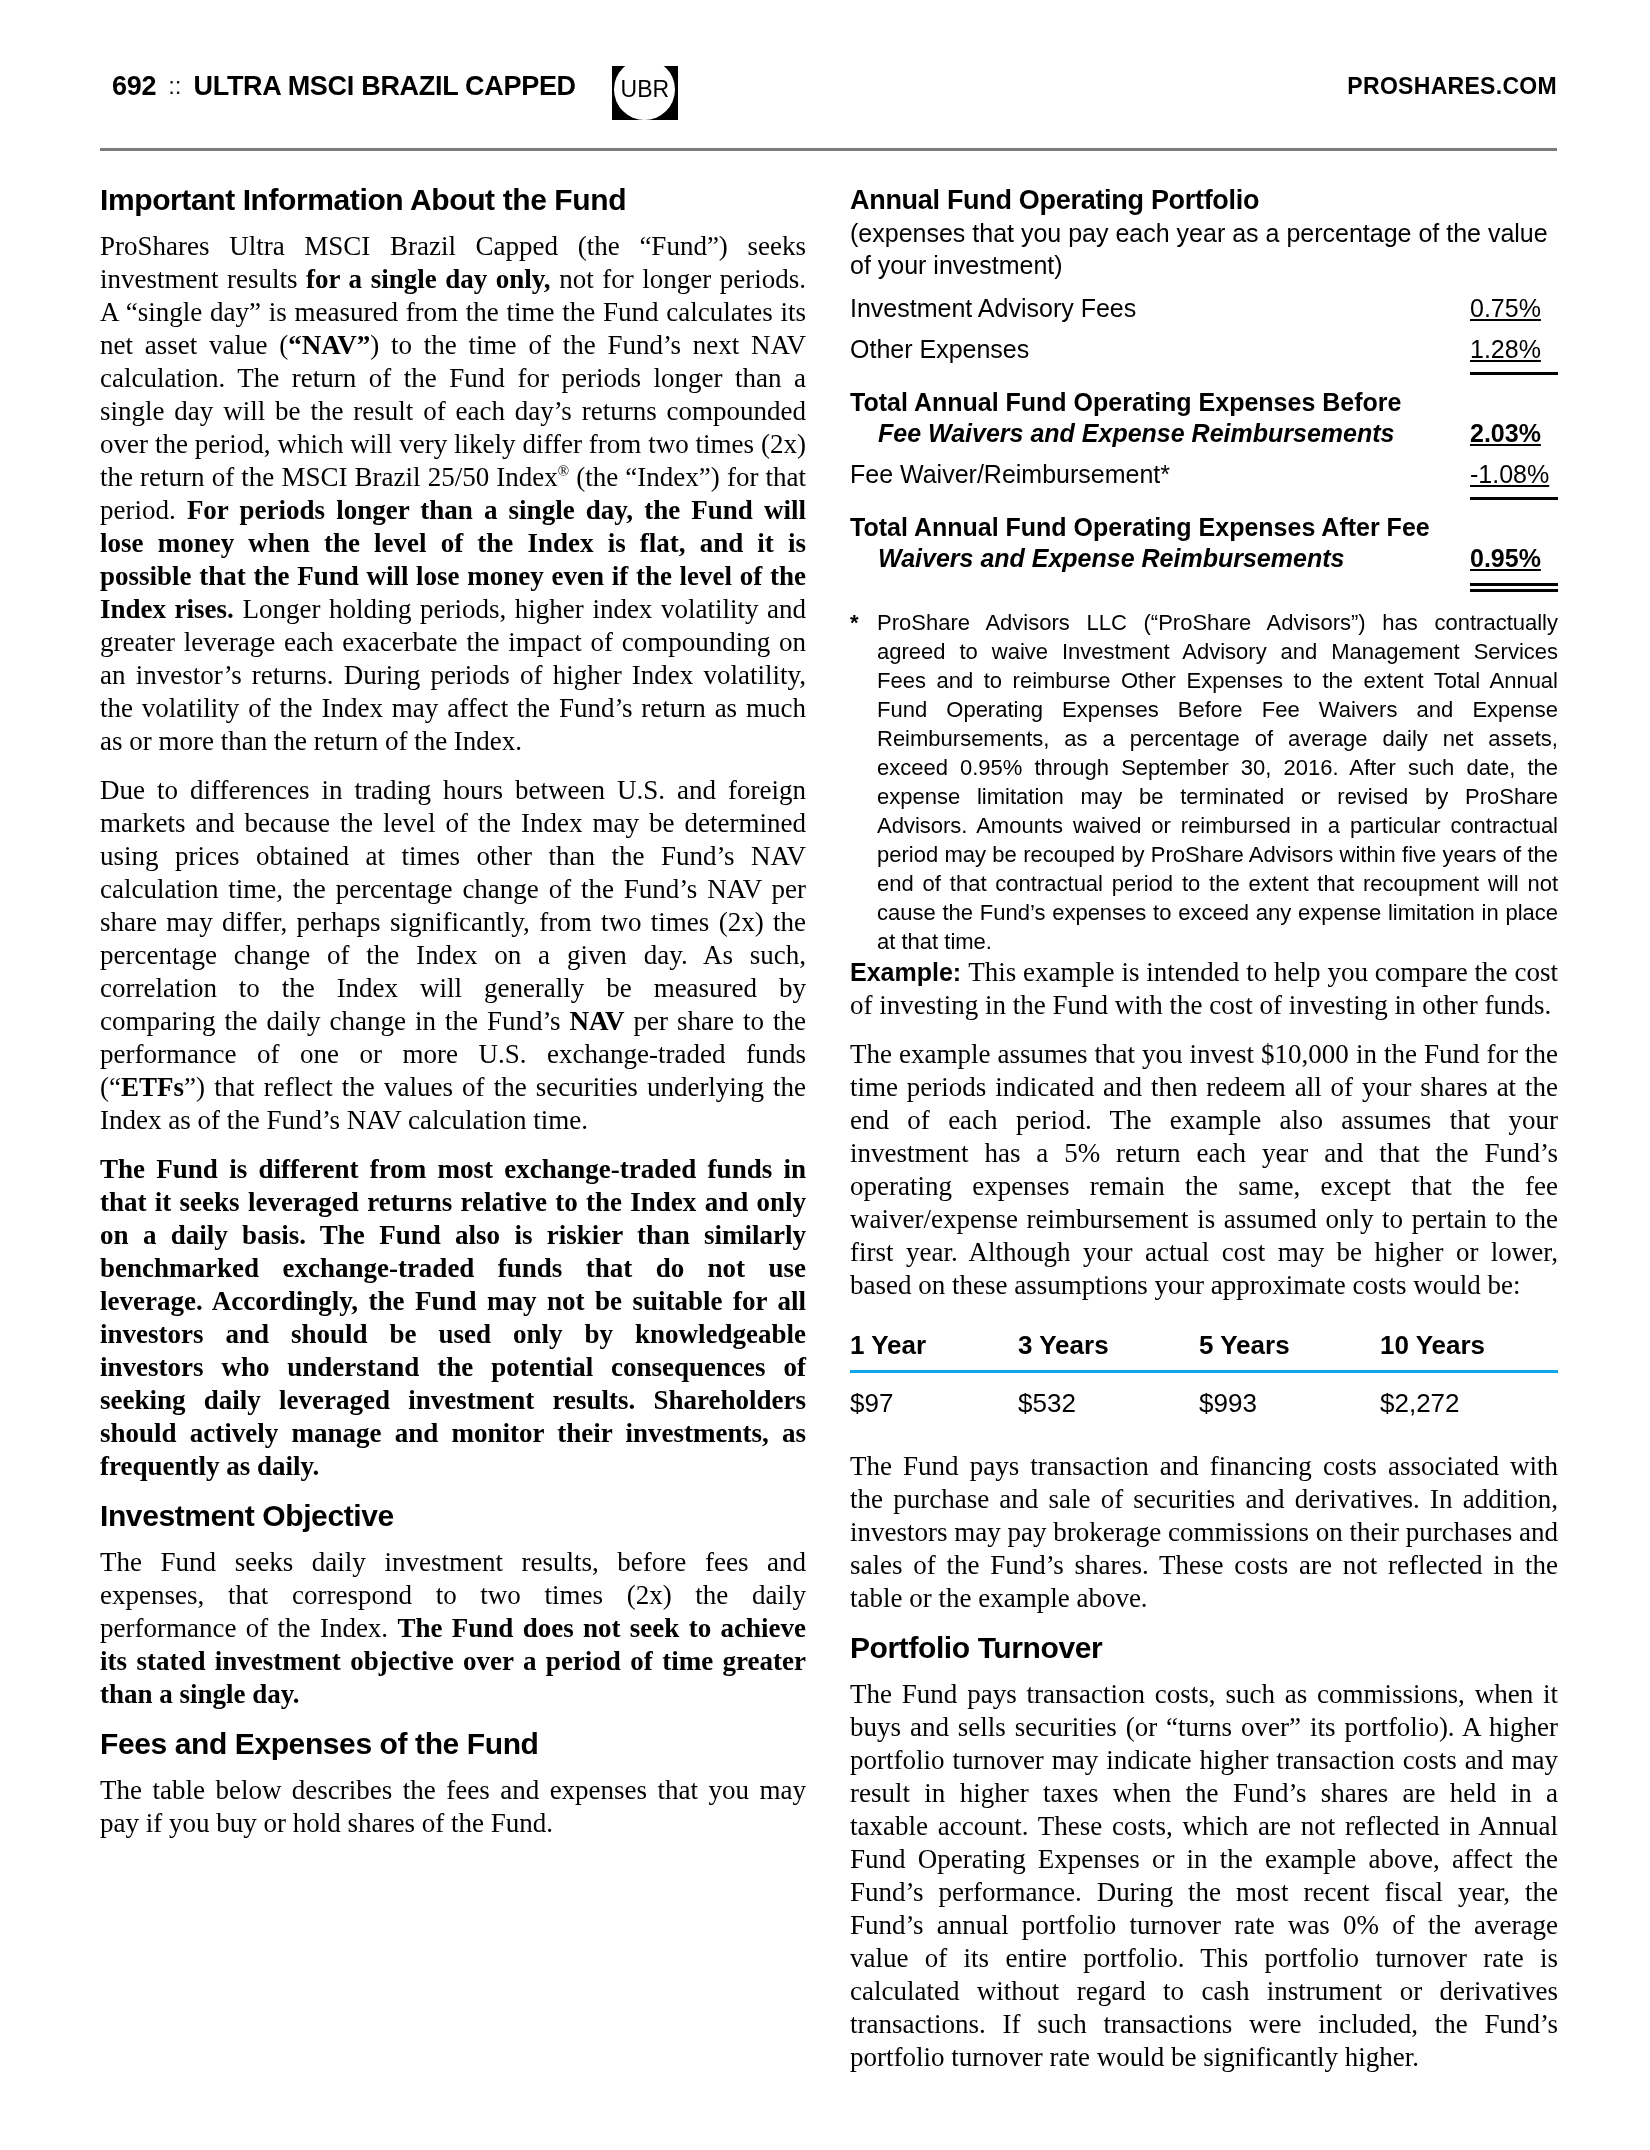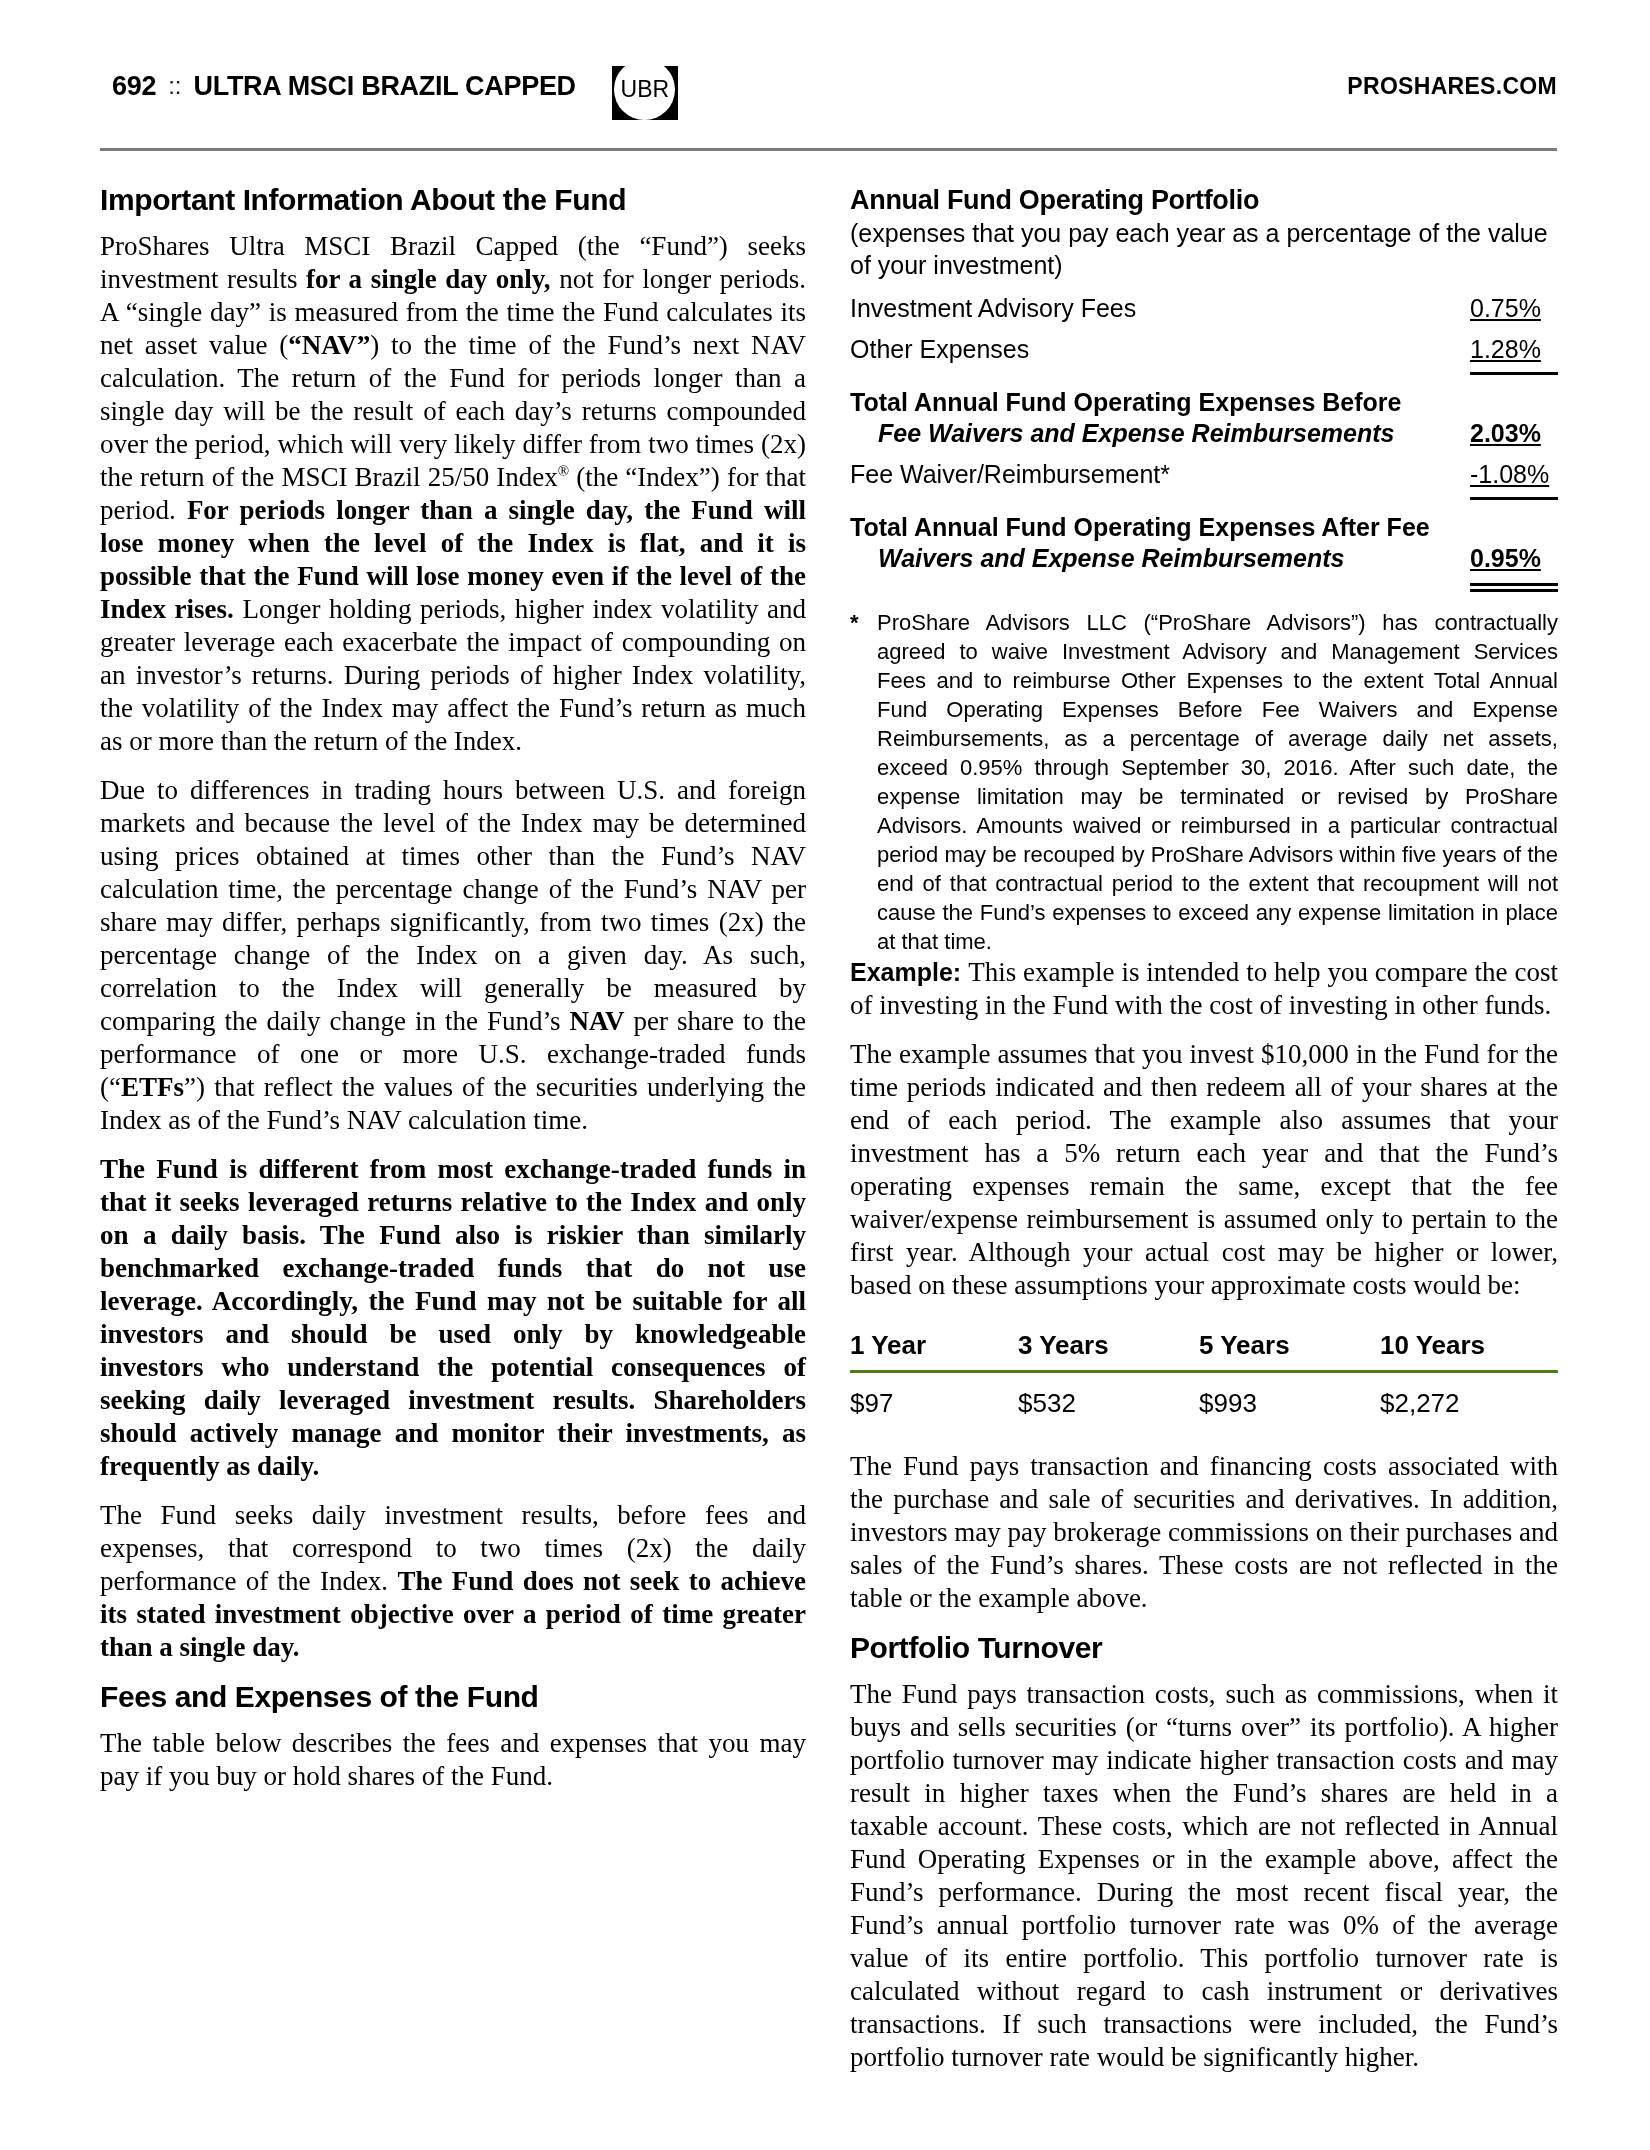--- a/index.html
+++ b/index.html
@@ -45,21 +45,21 @@
   
   .footnote{display:flex;margin-top:34px;font:22px/29px "Liberation Sans",sans-serif;}
   .fn-marker{font-weight:bold;width:27px;flex:none;}
   .fn-text{flex:1;text-align:justify;}
   
   .example-para{margin-top:28px;}
   .ex-label{font:bold 25px "Liberation Sans",sans-serif;margin-right:7px;}
   
   .cost-table{margin:28px 0 32px;}
   .cost-head,.cost-vals{display:grid;grid-template-columns:168px 181px 181px 1fr;}
-  .cost-head{font:bold 26px/30px "Liberation Sans",sans-serif;padding-bottom:10px;border-bottom:3px solid #4d7c0f;}
+  .cost-head{font:bold 26px/30px "Liberation Sans",sans-serif;padding-bottom:10px;border-bottom:3px solid #0ea5e9;}
   .cost-vals{font:26px/30px "Liberation Sans",sans-serif;padding-top:15px;}
 </style>
 </head>
 <body>
 
 <div class="page">
 
   <div class="header">
     <div class="hdr-left">
       <span class="hdr-num">692</span>
@@ -74,20 +74,21 @@
     <div class="hdr-right">PROSHARES.COM</div>
   </div>
   <div class="header-rule"></div>
 
   <div class="col col-left">
     <h2 class="section">Important Information About the Fund</h2>
     <p class="body"><span>ProShares Ultra MSCI Brazil Capped (the “Fund”) seeks investment results </span><b>for a single day only,</b><span> not for longer periods. A “single day” is measured from the time the Fund calculates its net asset value (</span><b>“NAV”</b><span>) to the time of the Fund’s next NAV calculation. The return of the Fund for periods longer than a single day will be the result of each day’s returns compounded over the period, which will very likely differ from two times (2x) the return of the MSCI Brazil 25/50 Index</span><sup>®</sup><span> (the “Index”) for that period. </span><b>For periods longer than a single day, the Fund will lose money when the level of the Index is flat, and it is possible that the Fund will lose money even if the level of the Index rises.</b><span> Longer holding periods, higher index volatility and greater leverage each exacerbate the impact of compounding on an investor’s returns. During periods of higher Index volatility, the volatility of the Index may affect the Fund’s return as much as or more than the return of the Index.</span></p>
     <p class="body"><span>Due to differences in trading hours between U.S. and foreign markets and because the level of the Index may be determined using prices obtained at times other than the Fund’s NAV calculation time, the percentage change of the Fund’s NAV per share may differ, perhaps significantly, from two times (2x) the percentage change of the Index on a given day. As such, correlation to the Index will generally be measured by comparing the daily change in the Fund’s </span><b>NAV</b><span> per share to the performance of one or more U.S. exchange-traded funds (“</span><b>ETFs</b><span>”) that reflect the values of the securities underlying the Index as of the Fund’s NAV calculation time.</span></p>
     <p class="body"><b>The Fund is different from most exchange-traded funds in that it seeks leveraged returns relative to the Index and only on a daily basis. The Fund also is riskier than similarly benchmarked exchange-traded funds that do not use leverage. Accordingly, the Fund may not be suitable for all investors and should be used only by knowledgeable investors who understand the potential consequences of seeking daily leveraged investment results. Shareholders should actively manage and monitor their investments, as frequently as daily.</b></p>
 
+    <h2 class="section mt-section">Investment Objective</h2>
     <p class="body"><span>The Fund seeks daily investment results, before fees and expenses, that correspond to two times (2x) the daily performance of the Index. </span><b>The Fund does not seek to achieve its stated investment objective over a period of time greater than a single day.</b></p>
 
     <h2 class="section mt-section">Fees and Expenses of the Fund</h2>
     <p class="body">The table below describes the fees and expenses that you may pay if you buy or hold shares of the Fund.</p>
   </div>
 
   <div class="col col-right">
     <h3 class="tbl-heading">Annual Fund Operating Portfolio</h3>
     <p class="tbl-subtitle">(expenses that you pay each year as a percentage of the value of your investment)</p>
 

